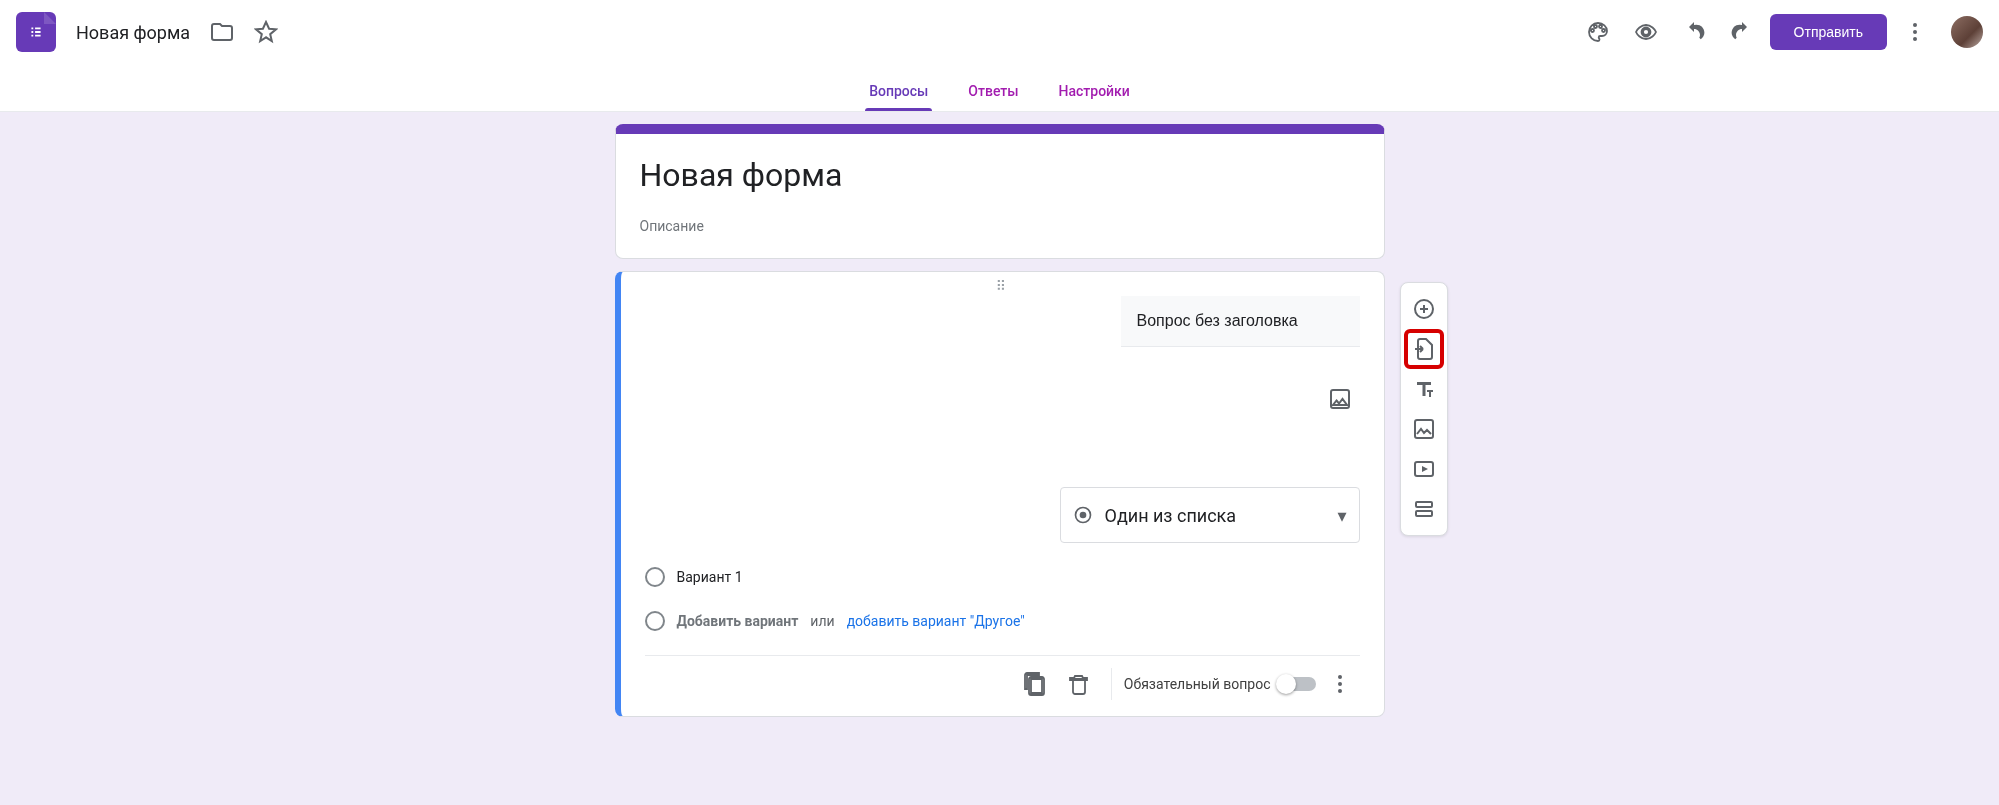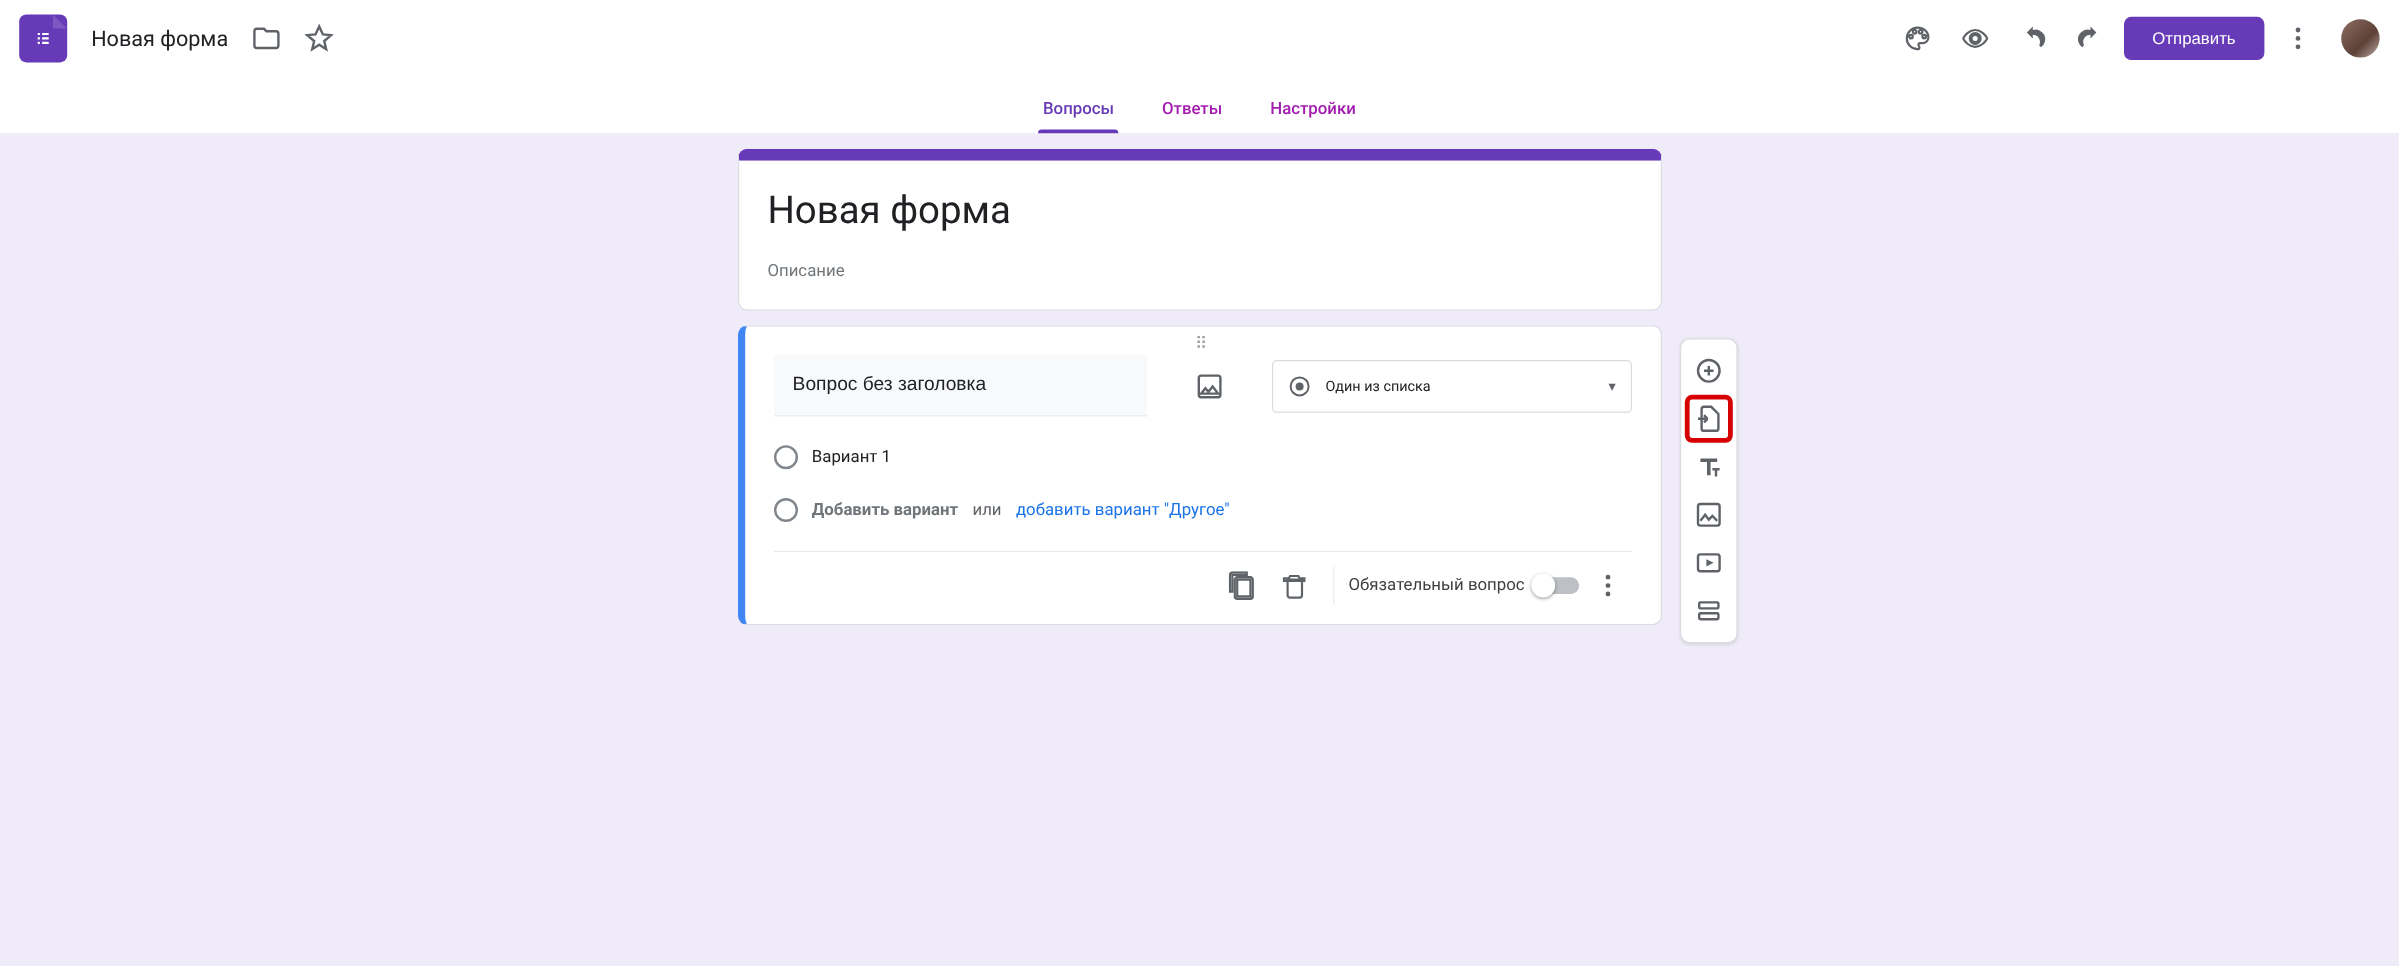--- a/index.html
+++ b/index.html
@@ -124,42 +124,42 @@
     color:#70757a;
   }
   .q-card{
     border-left:6px solid #4285f4;
     padding:24px 24px 12px;
   }
   .drag-handle{
     position:absolute;top:6px;left:50%;transform:translateX(-50%);
     color:#9aa0a6;font-size:14px;letter-spacing:2px;cursor:grab;
   }
-  .q-row{display:flex;align-items:center;gap:32px;}
+  .q-row{display:flex;align-items:flex-end;gap:32px;flex-direction:column;}
   .q-title-input{
     flex:1;
     background:#f8f9fa;
     border:none;
     border-bottom:1px solid #e8eaed;
     padding:16px;
     font-size:16px;
     color:#202124;
     outline:none;
   }
   .img-btn{
     width:40px;height:40px;display:flex;align-items:center;justify-content:center;
     color:#5f6368;cursor:pointer;
   }
   .img-btn svg{width:24px;height:24px;fill:currentColor;}
   .type-select{
-    width:300px;height:44px;
+    width:300px;height:56px;
     border:1px solid #dadce0;border-radius:4px;
     display:flex;align-items:center;gap:12px;
     padding:0 12px;cursor:pointer;
-    font-size:12px;color:#202124;
+    font-size:18px;color:#202124;margin-top:36px;
   }
   .type-select .caret{margin-left:auto;color:#5f6368;}
   .type-select svg{width:20px;height:20px;fill:#5f6368;}
   .options{margin-top:24px;}
   .opt-row{display:flex;align-items:center;gap:12px;margin-bottom:24px;font-size:14px;color:#202124;}
   .radio{
     width:20px;height:20px;border:2px solid #80868b;border-radius:50%;flex:none;
   }
   .add-other{color:#1a73e8;cursor:pointer;}
   .or-text{color:#5f6368;}

